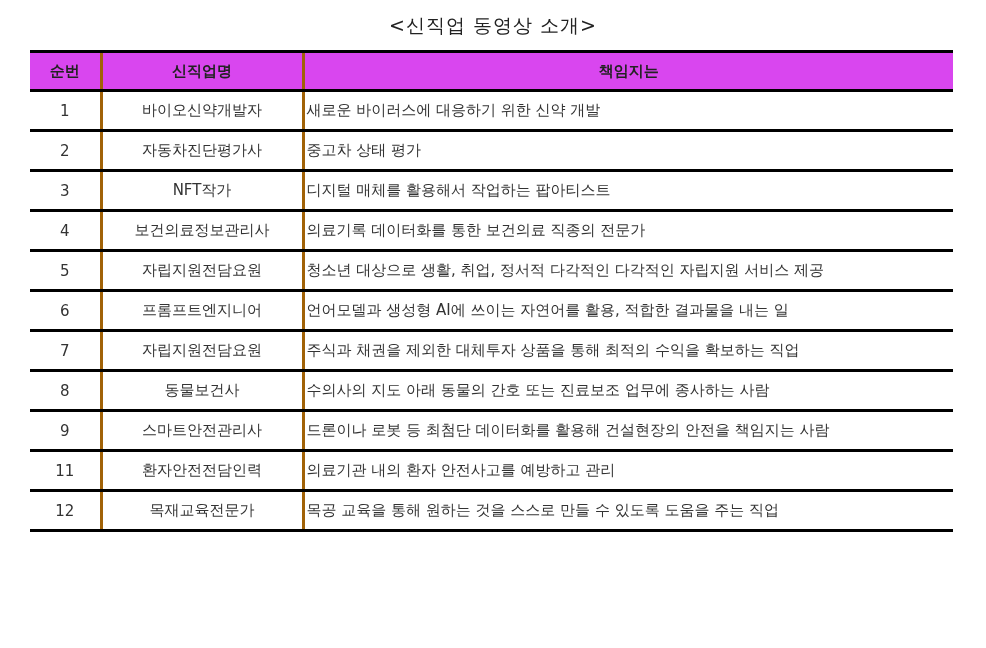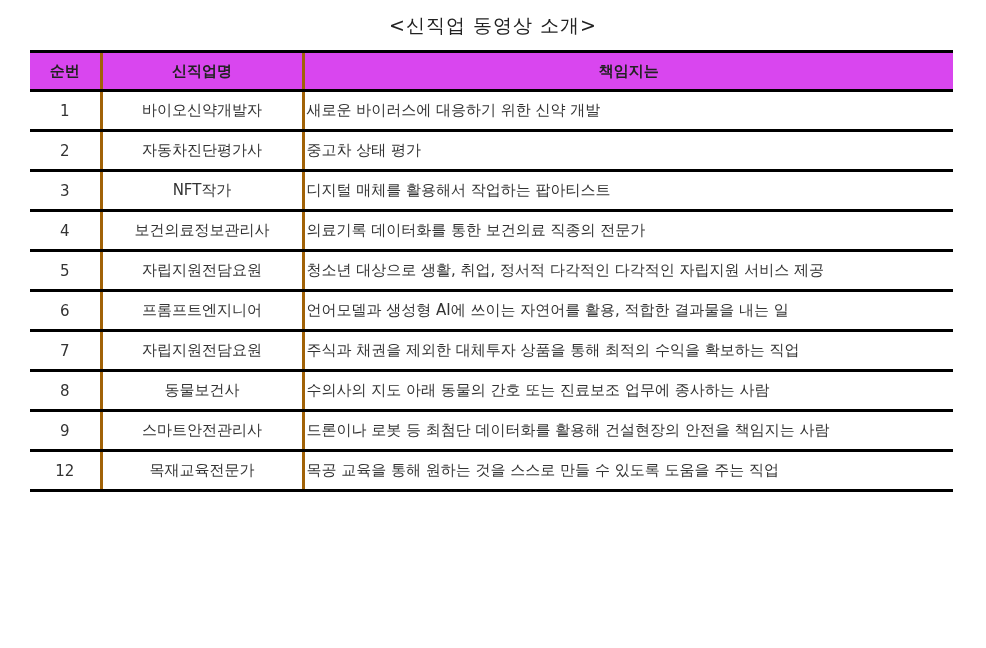--- a/index.html
+++ b/index.html
@@ -119,18 +119,23 @@
       <td class="c-no">8</td>
       <td class="c-name bl">동물보건사</td>
       <td class="c-desc bl">수의사의 지도 아래 동물의 간호 또는 진료보조 업무에 종사하는 사람</td>
     </tr>
     <tr>
       <td class="c-no">9</td>
       <td class="c-name bl">스마트안전관리사</td>
       <td class="c-desc bl">드론이나 로봇 등 최첨단 데이터화를 활용해 건설현장의 안전을 책임지는 사람</td>
     </tr>
     <tr>
+      <td class="c-no">11</td>
+      <td class="c-name bl">환자안전전담인력</td>
+      <td class="c-desc bl">의료기관 내의 환자 안전사고를 예방하고 관리</td>
+    </tr>
+    <tr>
       <td class="c-no">12</td>
       <td class="c-name bl">목재교육전문가</td>
       <td class="c-desc bl">목공 교육을 통해 원하는 것을 스스로 만들 수 있도록 도움을 주는 직업</td>
     </tr>
   </tbody>
 </table>
 
 </body></html>

